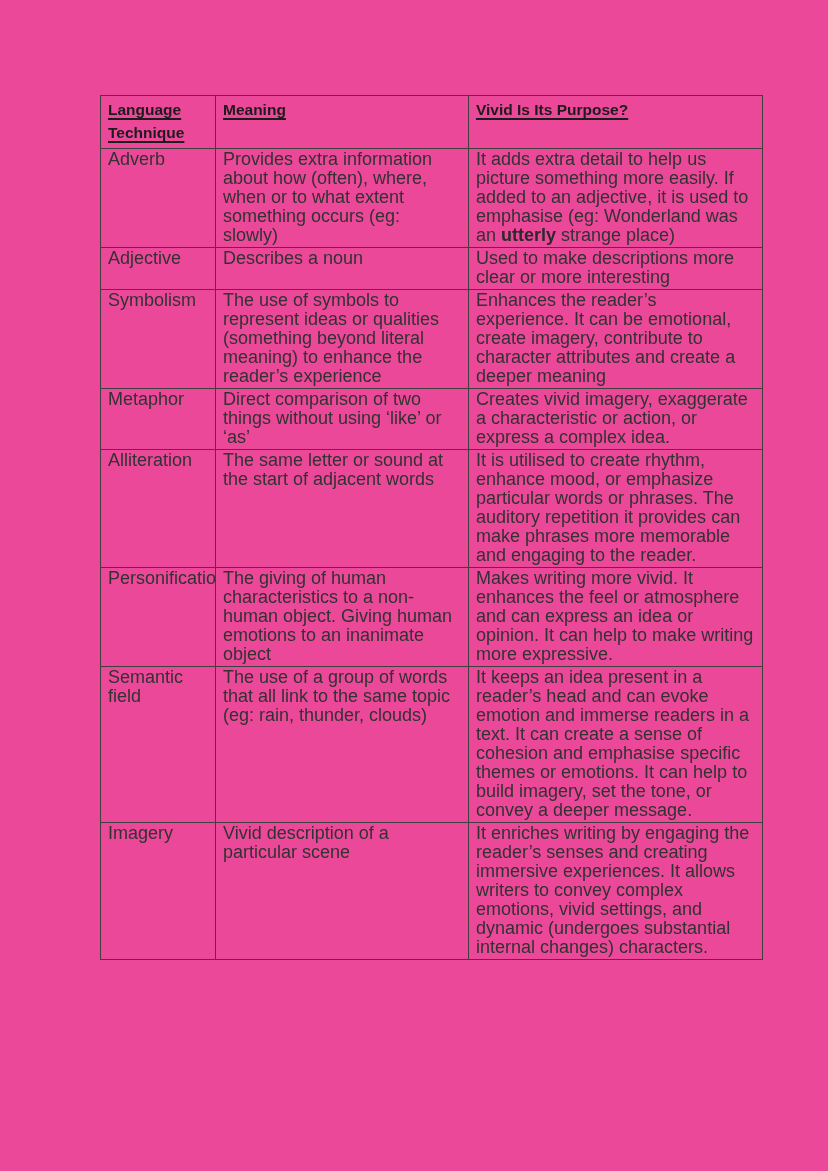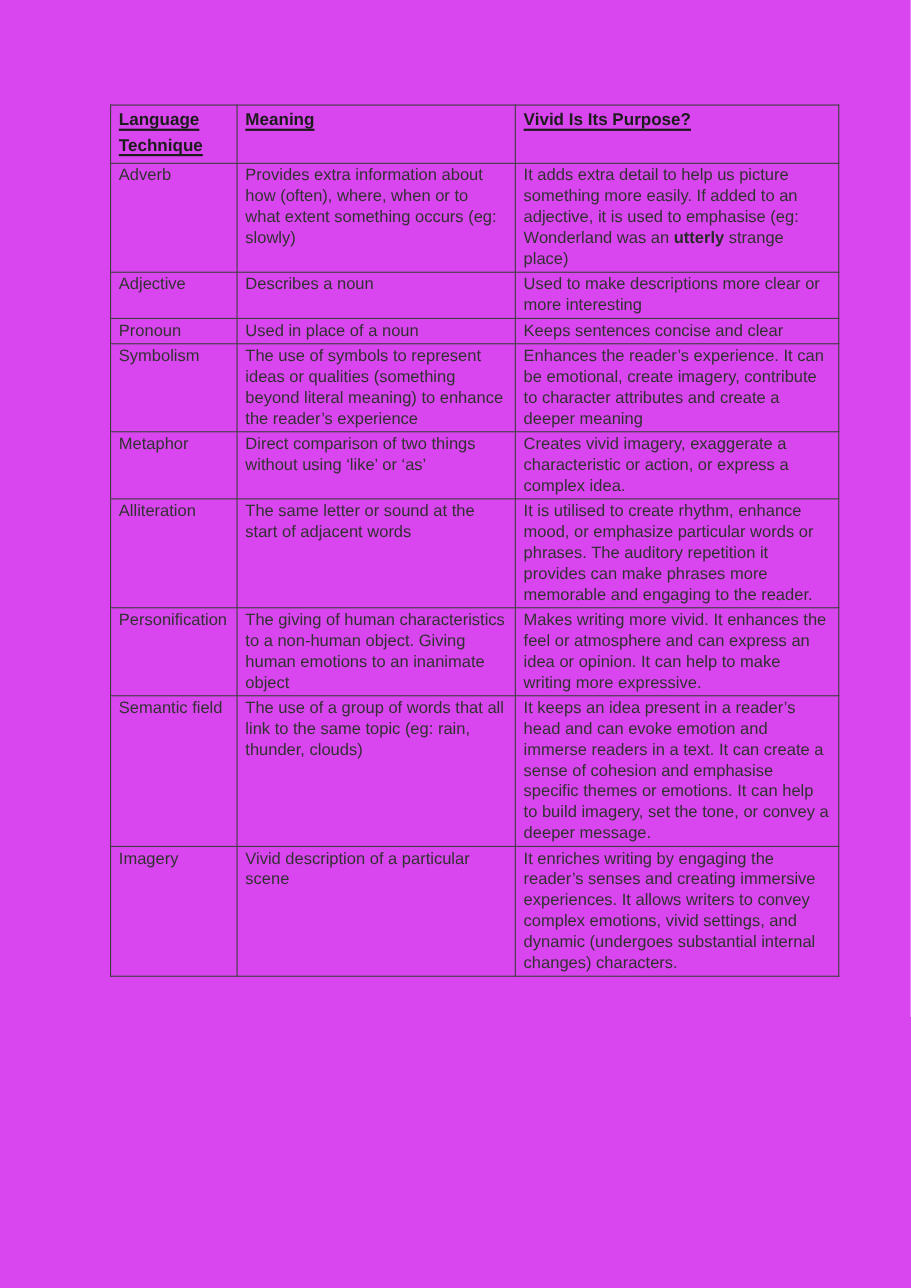--- a/index.html
+++ b/index.html
@@ -10,40 +10,40 @@
   body {
     width: 828px;
     height: 1171px;
     position: relative;
     font-family: "Liberation Sans", sans-serif;
     color: #323232;
   }
   .doc-page {
     position: absolute;
     inset: 0;
-    background: #d946ef;
+    background: #ec4899;
   }
   table.lang-table {
     position: absolute;
     left: 100px;
     top: 95px;
     width: 662px;
     border-collapse: collapse;
     table-layout: fixed;
   }
   table.lang-table col.c1 { width: 115px; }
   table.lang-table col.c2 { width: 253px; }
   table.lang-table col.c3 { width: 294px; }
   table.lang-table th,
   table.lang-table td {
     border: 1.5px solid #3f3f3f;
     vertical-align: top;
     text-align: left;
     padding: 1px 8px 2px 7px;
-    font-size: 15px;
+    font-size: 18px;
     line-height: 19px;
     color: #323232;
     font-weight: normal;
     overflow: hidden;
   }
   table.lang-table th {
     font-size: 15.5px;
     line-height: 23px;
     font-weight: bold;
     color: #1c1c1c;
@@ -79,25 +79,20 @@
         <td>Adverb</td>
         <td>Provides extra information about how (often), where, when or to what extent something occurs (eg: slowly)</td>
         <td><span>It adds extra detail to help us picture something more easily. If added to an adjective, it is used to emphasise (eg: Wonderland was an </span><strong>utterly</strong><span> strange place)</span></td>
       </tr>
       <tr>
         <td>Adjective</td>
         <td>Describes a noun</td>
         <td>Used to make descriptions more clear or more interesting</td>
       </tr>
       <tr>
-        <td>Pronoun</td>
-        <td>Used in place of a noun</td>
-        <td>Keeps sentences concise and clear</td>
-      </tr>
-      <tr>
         <td>Symbolism</td>
         <td>The use of symbols to represent ideas or qualities (something beyond literal meaning) to enhance the reader’s experience</td>
         <td>Enhances the reader’s experience. It can be emotional, create imagery, contribute to character attributes and create a deeper meaning</td>
       </tr>
       <tr>
         <td>Metaphor</td>
         <td>Direct comparison of two things without using ‘like’ or ‘as’</td>
         <td>Creates vivid imagery, exaggerate a characteristic or action, or express a complex idea.</td>
       </tr>
       <tr>

